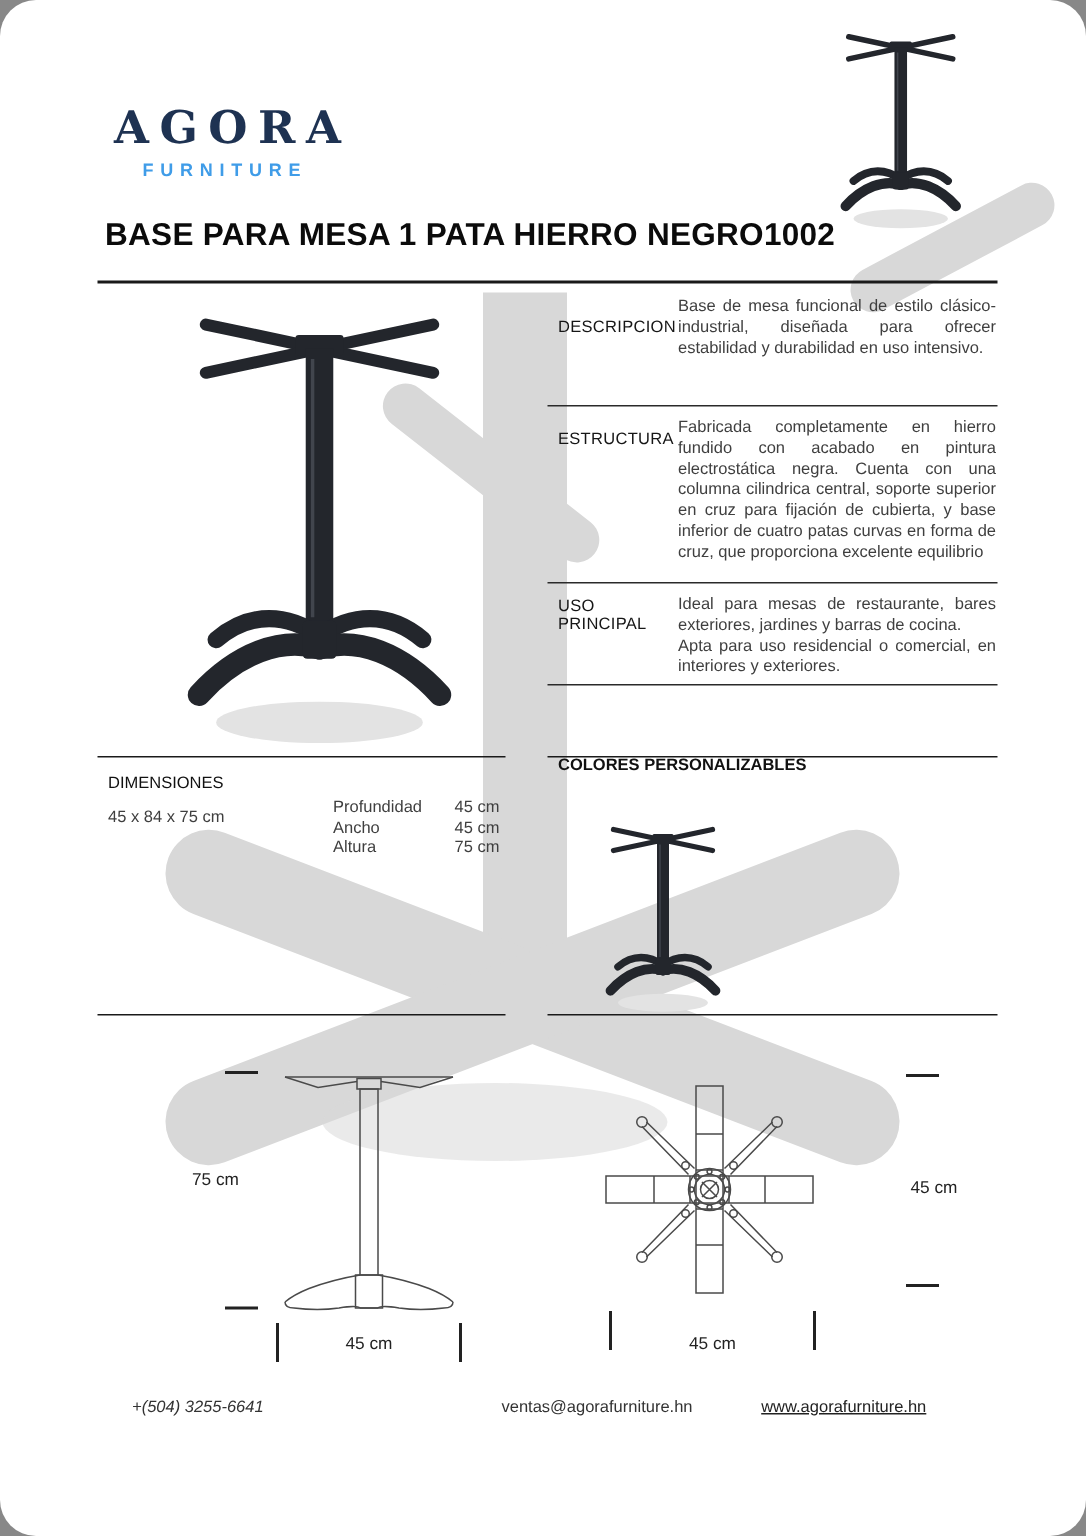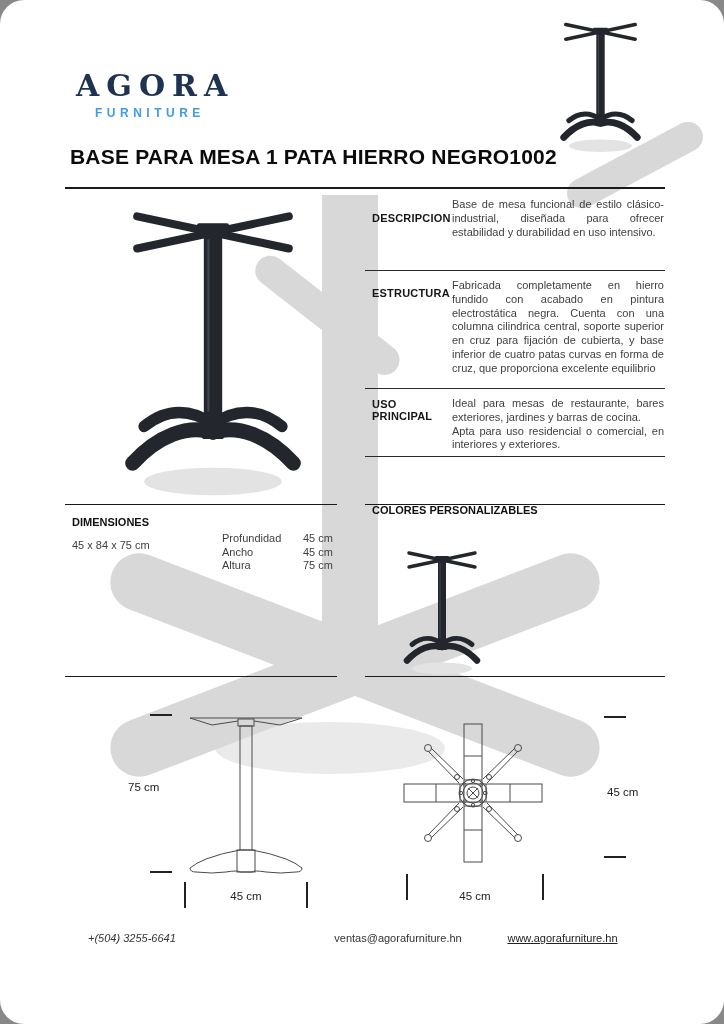--- a/index.html
+++ b/index.html
@@ -41,34 +41,34 @@
     font-size:21px;font-weight:700;letter-spacing:.2px;
     color:#0b0b0b;white-space:nowrap;
   }
   .rule{background:var(--rule-dark);}
   .rule-title{left:65px;top:187px;width:600px;height:2px;}
   
   #spec-col{left:365px;top:190px;width:300px;}
   .spec-section{position:relative;width:300px;border-bottom:1px solid #2a2a2a;display:flex;}
   .spec-label{
     width:87px;padding-left:7px;
-    font-size:11px;font-weight:700;color:#161616;letter-spacing:.2px;
+    font-size:11px;font-weight:400;color:#161616;letter-spacing:.2px;
   }
   .spec-text{
     flex:1;padding:8px 1px 6px 0;
     font-size:11px;line-height:13.75px;color:var(--body-text);
     text-align:justify;
   }
   .spec-text .tline{display:block;}
   
   .rule-mid-left{left:65px;top:504px;width:272px;height:1px;}
   .rule-mid-right{left:365px;top:504px;width:300px;height:1px;}
   .rule-bot-left{left:65px;top:676px;width:272px;height:1px;}
   .rule-bot-right{left:365px;top:676px;width:300px;height:1px;}
-  .dim-label{left:72px;top:516px;font-size:11px;font-weight:700;}
+  .dim-label{left:72px;top:516px;font-size:11px;font-weight:400;}
   .dim-summary{left:72px;top:539px;font-size:11px;color:var(--body-text);}
   .dim-rows-labels{left:222px;top:532px;font-size:11px;line-height:13.5px;color:var(--body-text);}
   .dim-rows-values{left:303px;top:532px;font-size:11px;line-height:13.5px;color:var(--body-text);}
   .colores-label{left:372px;top:504px;font-size:11px;font-weight:700;}
   
   .lineart{stroke:#4a4a4a;stroke-width:1;fill:none;}
   .tick-h{height:2px;width:22px;background:#222;}
   .tick-v{width:2px;height:26px;background:#222;}
   .dim-text{font-size:11.5px;color:#222;}
   .center{text-align:center;}

